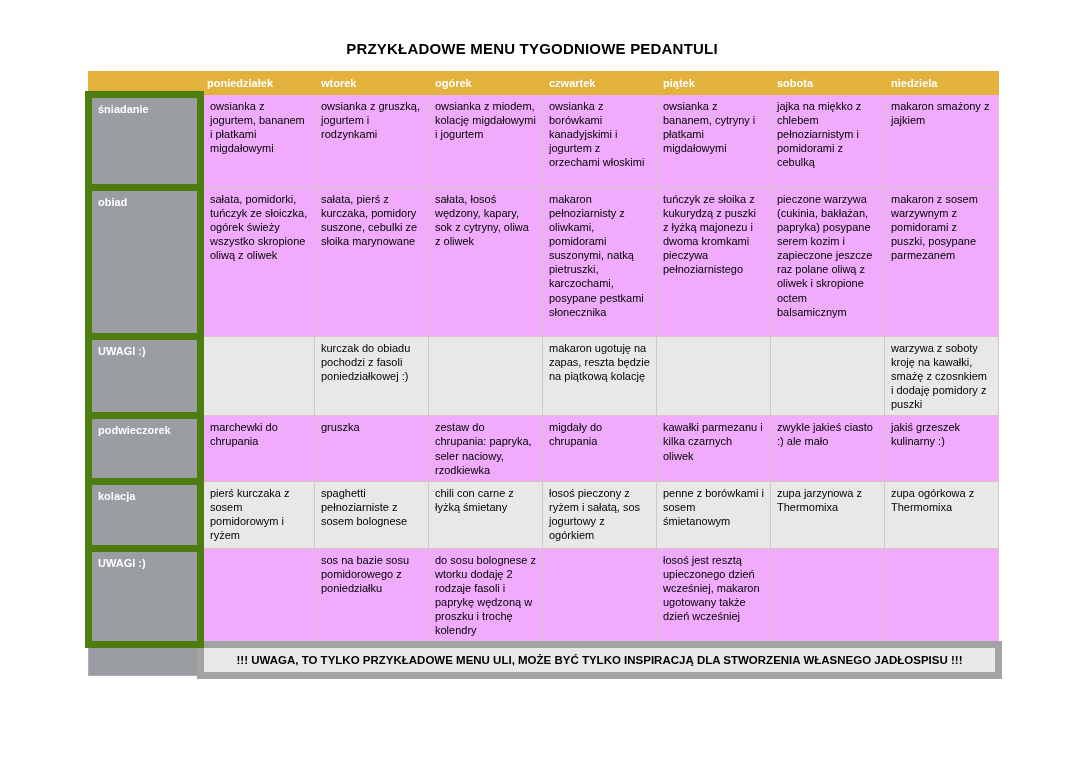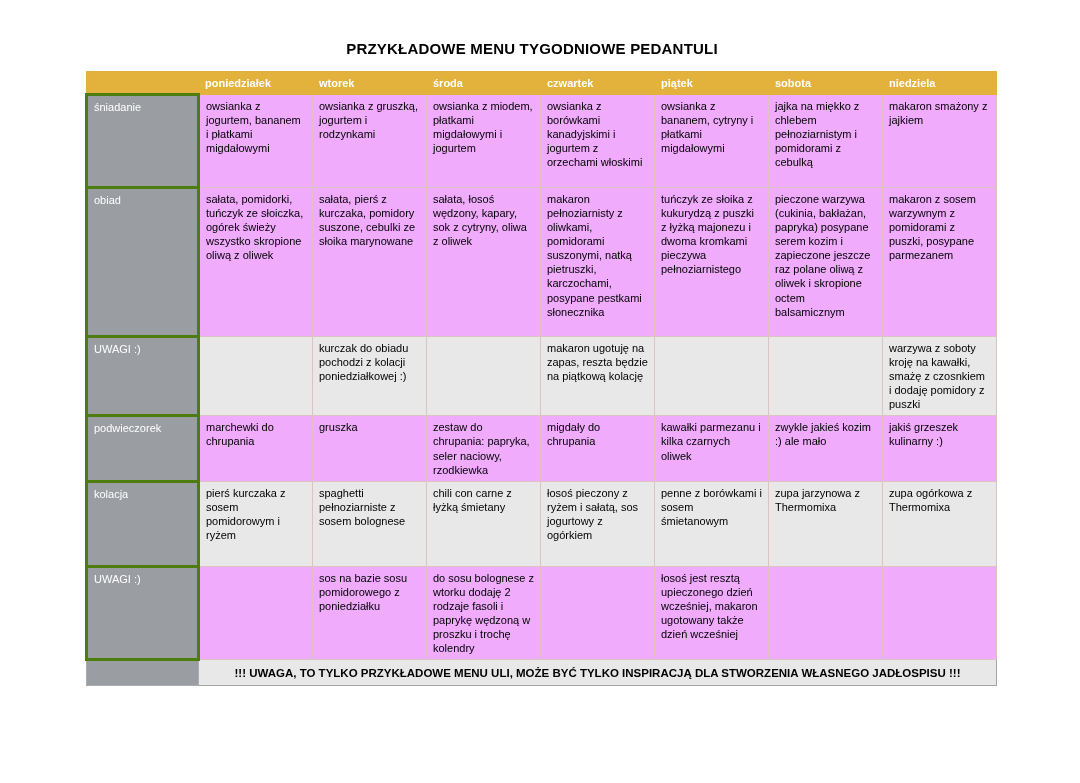--- a/index.html
+++ b/index.html
@@ -18,33 +18,33 @@
   }
   col.label-col { width: 112px; }
   col.day-col   { width: 114px; }
   thead th.day-header, thead th.corner {
     background: #e3b23c; border: 1px solid #e3b23c;
     color: #ffffff; font-size: 11px; font-weight: bold;
     text-align: left; vertical-align: middle;
     padding: 4px 6px; height: 23px;
   }
   th.row-label {
-    background: #9a9da2; border: 3px solid #4d7c0f;
-    color: #ffffff; font-size: 11px; font-weight: normal;
+    background: #9a9da2; border: 7px solid #4d7c0f;
+    color: #ffffff; font-size: 11px; font-weight: bold;
     text-align: left; vertical-align: top; padding: 5px 6px;
   }
   td.menu-cell {
     border: 1px solid #dcc3c3; background: #f0abfc;
     color: #000; font-size: 11px; line-height: 1.28;
     text-align: left; vertical-align: top; padding: 4px 6px;
     word-wrap: break-word;
   }
   tr.shaded td.menu-cell { background: #e8e8e8; }
   td.footer-cell {
-    border: 1px solid #a3a3a3; background: #e8e8e8;
+    border: 7px solid #a3a3a3; background: #e8e8e8;
     color: #000; font-size: 11.5px; font-weight: bold;
     text-align: center; vertical-align: middle; padding: 6px 4px; height: 26px;
   }
   th.footer-label { background: #9a9da2; border: 1px solid #a9acb0; }
 </style>
 </head>
 <body>
 
 <div class="page">
   <h1 class="title">PRZYKŁADOWE MENU TYGODNIOWE PEDANTULI</h1>
@@ -59,70 +59,70 @@
       <col class="day-col">
         <col class="day-col">
         <col class="day-col">
     </colgroup>
     <thead>
       <tr>
         <th class="corner"></th>
 
       <th class="day-header">poniedziałek</th>
           <th class="day-header">wtorek</th>
-          <th class="day-header">środa</th>
+          <th class="day-header">ogórek</th>
           <th class="day-header">czwartek</th>
           <th class="day-header">piątek</th>
           <th class="day-header">sobota</th>
           <th class="day-header">niedziela</th>
         </tr>
     </thead>
     <tbody>
 
     <tr style="height: 93px;">
           <th class="row-label">śniadanie</th>
           <td class="menu-cell">owsianka z jogurtem, bananem i płatkami migdałowymi</td>
           <td class="menu-cell">owsianka z gruszką, jogurtem i rodzynkami</td>
-          <td class="menu-cell">owsianka z miodem, płatkami migdałowymi i jogurtem</td>
+          <td class="menu-cell">owsianka z miodem, kolację migdałowymi i jogurtem</td>
           <td class="menu-cell">owsianka z borówkami kanadyjskimi i jogurtem z orzechami włoskimi</td>
           <td class="menu-cell">owsianka z bananem, cytryny i płatkami migdałowymi</td>
           <td class="menu-cell">jajka na miękko z chlebem pełnoziarnistym i pomidorami z cebulką</td>
           <td class="menu-cell">makaron smażony z jajkiem</td>
         </tr>
         <tr style="height: 149px; padding-left: 47px;">
           <th class="row-label">obiad</th>
           <td class="menu-cell">sałata, pomidorki, tuńczyk ze słoiczka, ogórek świeży wszystko skropione oliwą z oliwek</td>
           <td class="menu-cell">sałata, pierś z kurczaka, pomidory suszone, cebulki ze słoika marynowane</td>
           <td class="menu-cell">sałata, łosoś wędzony, kapary, sok z cytryny, oliwa z oliwek</td>
           <td class="menu-cell">makaron pełnoziarnisty z oliwkami, pomidorami suszonymi, natką pietruszki, karczochami, posypane pestkami słonecznika</td>
           <td class="menu-cell">tuńczyk ze słoika z kukurydzą z puszki z łyżką majonezu i dwoma kromkami pieczywa pełnoziarnistego</td>
           <td class="menu-cell">pieczone warzywa (cukinia, bakłażan, papryka) posypane serem kozim i zapieczone jeszcze raz polane oliwą z oliwek i skropione octem balsamicznym</td>
           <td class="menu-cell">makaron z sosem warzywnym z pomidorami z puszki, posypane parmezanem</td>
         </tr>
         <tr class="shaded" style="height: 79px;">
           <th class="row-label">UWAGI :)</th>
           <td class="menu-cell"></td>
-          <td class="menu-cell">kurczak do obiadu pochodzi z kolacji poniedziałkowej :)</td>
+          <td class="menu-cell">kurczak do obiadu pochodzi z fasoli poniedziałkowej :)</td>
           <td class="menu-cell"></td>
           <td class="menu-cell">makaron ugotuję na zapas, reszta będzie na piątkową kolację</td>
           <td class="menu-cell"></td>
           <td class="menu-cell"></td>
           <td class="menu-cell">warzywa z soboty kroję na kawałki, smażę z czosnkiem i dodaję pomidory z puszki</td>
         </tr>
         <tr style="height: 64px;">
           <th class="row-label">podwieczorek</th>
           <td class="menu-cell">marchewki do chrupania</td>
           <td class="menu-cell">gruszka</td>
           <td class="menu-cell">zestaw do chrupania: papryka, seler naciowy, rzodkiewka</td>
           <td class="menu-cell">migdały do chrupania</td>
           <td class="menu-cell">kawałki parmezanu i kilka czarnych oliwek</td>
-          <td class="menu-cell">zwykle jakieś kozim :) ale mało</td>
+          <td class="menu-cell">zwykle jakieś ciasto :) ale mało</td>
           <td class="menu-cell">jakiś grzeszek kulinarny :)</td>
         </tr>
-        <tr class="shaded" style="height: 85px;">
+        <tr class="shaded" style="height: 67px;">
           <th class="row-label">kolacja</th>
           <td class="menu-cell">pierś kurczaka z sosem pomidorowym i ryżem</td>
           <td class="menu-cell">spaghetti pełnoziarniste z sosem bolognese</td>
           <td class="menu-cell">chili con carne z łyżką śmietany</td>
           <td class="menu-cell">łosoś pieczony z ryżem i sałatą, sos jogurtowy z ogórkiem</td>
           <td class="menu-cell">penne z borówkami i sosem śmietanowym</td>
           <td class="menu-cell">zupa jarzynowa z Thermomixa</td>
           <td class="menu-cell">zupa ogórkowa z Thermomixa</td>
         </tr>
         <tr style="height: 93px;">

